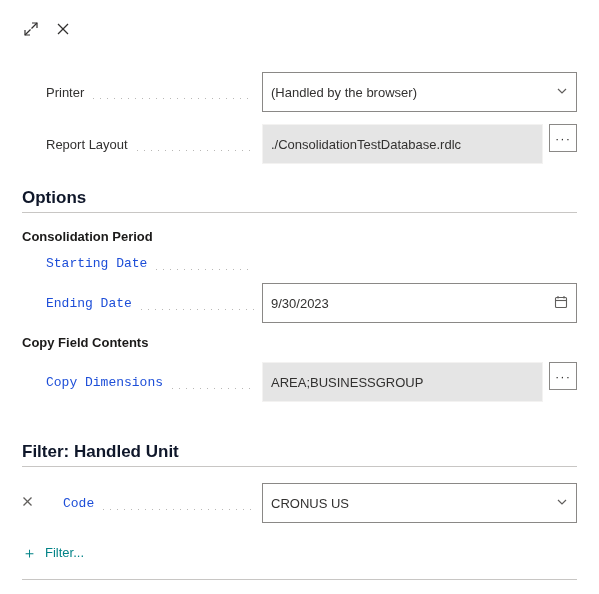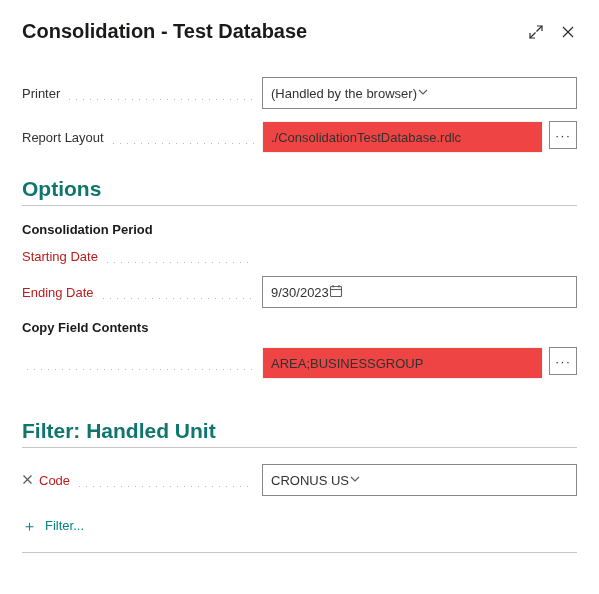--- a/index.html
+++ b/index.html
@@ -38,72 +38,72 @@
   .label-cell {
     flex: 0 0 240px;
     position: relative;
     display: flex;
     align-items: center;
     font-size: 13px;
     color: #323130;
     overflow: hidden;
     white-space: nowrap;
   }
-  .label-cell.muted { color: #b91c1c; }
-  .label-text { background: #fff; padding-right: 4px; position: relative; z-index: 1; }
+  .label-cell.muted { color: #1d4ed8; font-family: Liberation Mono, monospace; }
+  .label-text { background: #fff; padding-right: 4px; position: relative; z-index: 1; margin-left: 24px; }
   .dots {
     flex: 1;
     height: 1em;
     margin-left: 2px;
     margin-right: 8px;
     background-image: radial-gradient(circle, #b9b8b6 0.9px, transparent 0.9px);
     background-size: 7px 7px;
     background-repeat: repeat-x;
     background-position: 0 9px;
   }
   .control-cell {
     flex: 1;
     display: flex;
     gap: 6px;
   }
   .select-box, .input-box, .readonly-box {
     flex: 1;
-    height: 32px;
+    height: 40px;
     border: 1px solid #8a8886;
     background: #fff;
     padding: 0 8px;
     display: flex;
     align-items: center;
-    justify-content: flex-start;
+    justify-content: space-between;
     font-size: 13px;
     color: #323130;
   }
   .readonly-box {
-    background: #ef4444;
+    background: #e5e5e5;
     border: 1px solid #f3f2f1;
     color: #323130;
   }
   .chev { color: #605e5c; }
   .more-btn {
     flex: 0 0 28px;
     height: 28px;
     border: 1px solid #8a8886;
     background: #fff;
     display: inline-flex;
     align-items: center;
     justify-content: center;
     font-size: 13px;
     letter-spacing: 1px;
     cursor: pointer;
     color: #323130;
   }
   .section-title {
-    font-size: 21px;
+    font-size: 17px;
     font-weight: 600;
-    color: #0f766e;
+    color: #0f172a;
     margin-top: 24px;
     margin-bottom: 4px;
   }
   .hr {
     border: none;
     border-bottom: 1px solid #c8c6c4;
     margin-bottom: 16px;
   }
   .subheading {
     font-size: 13px;
@@ -128,21 +128,20 @@
   }
   .add-filter .plus { font-size: 15px; line-height: 1; }
 </style>
 </head>
 <body>
 
 
 
 
 <div class="header">
-  <div class="title">Consolidation - Test Database</div>
   <div class="header-actions">
     <span class="icon-btn" title="Expand">
       <svg width="16" height="16" viewBox="0 0 16 16" fill="none" stroke="currentColor" stroke-width="1.2">
         <path d="M9 2 H14 V7"></path>
           <path d="M14 2 L8.5 7.5"></path>
         <path d="M7 14 H2 V9"></path>
           <path d="M2 14 L7.5 8.5"></path>
       </svg>
     </span>
     <span class="icon-btn" title="Close">
@@ -221,20 +220,21 @@
       </span>
     </div>
   </div>
 </div>
 
 <div class="subheading" style="margin-top:6px">Copy Field Contents</div>
 
 
 <div class="row">
   <div class="label-cell muted">
+    <span class="label-text">Copy Dimensions</span>
       <span class="dots"></span>
   </div>
   <div class="control-cell">
     <div class="readonly-box">
       <span>AREA;BUSINESSGROUP</span>
     </div>
     <div class="more-btn">
       <span>···</span>
     </div>
   </div>

